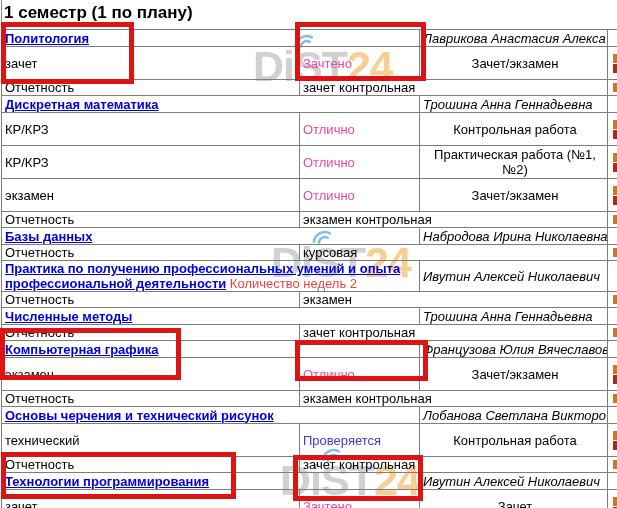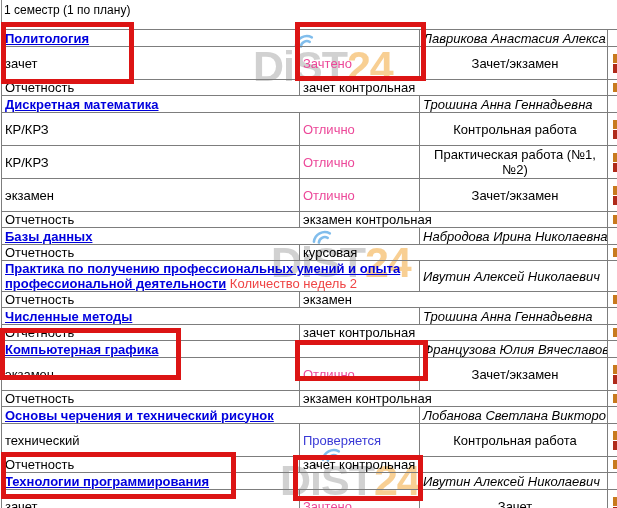--- a/index.html
+++ b/index.html
@@ -3,21 +3,21 @@
 <meta charset="utf-8">
 <style>
   html,body{margin:0;padding:0;}
   body{
     width:617px;height:508px;overflow:hidden;position:relative;
     background:#ffffff;
     font-family:"Liberation Sans","DejaVu Sans",sans-serif;
     font-size:13px;color:#000;
   }
   #page-title{
-    position:absolute;left:4px;top:3px;font-weight:normal;font-size:12px;z-index:2;
+    position:absolute;left:4px;top:3px;font-weight:bold;font-size:17px;z-index:2;
   }
   #left-rule{position:absolute;left:1px;top:0;width:1px;height:29px;background:#8a8a8a;z-index:2;}
 
   
   .wm{position:absolute;z-index:0;pointer-events:none;}
   .wm-text{font-size:43px;font-weight:bold;letter-spacing:-1px;line-height:40px;white-space:nowrap;}
   .wm-text .g{color:rgba(145,145,145,0.42);}
   .wm-text .o{color:rgba(242,160,40,0.50);}
   .wm-arc{position:absolute;left:36px;top:-19px;opacity:0.75;}
 

